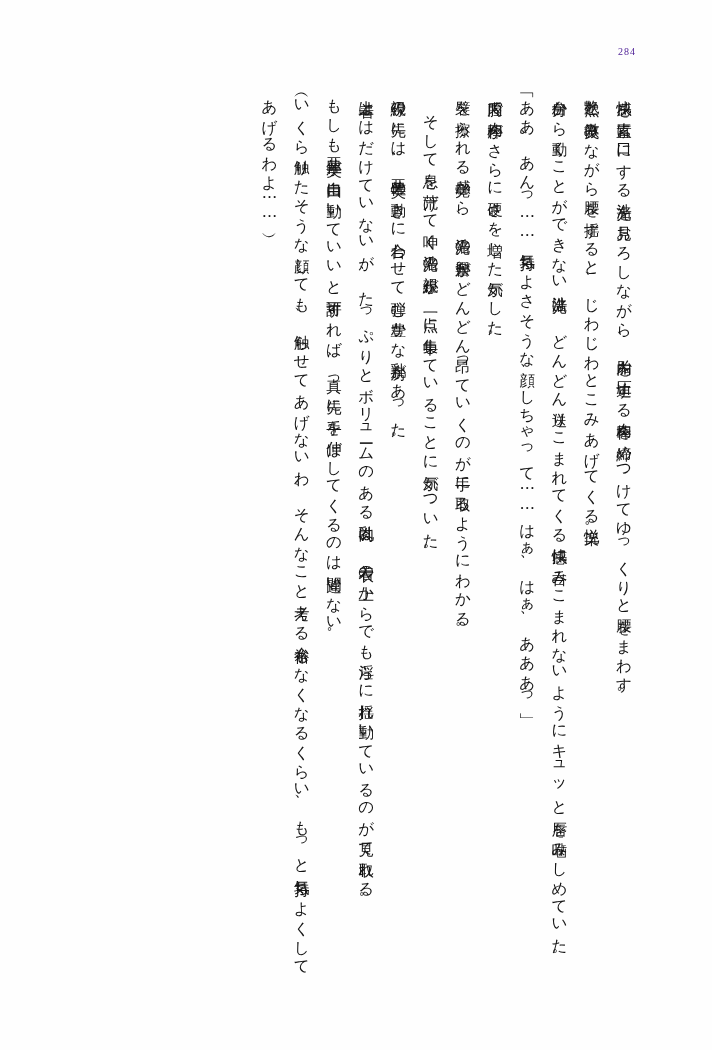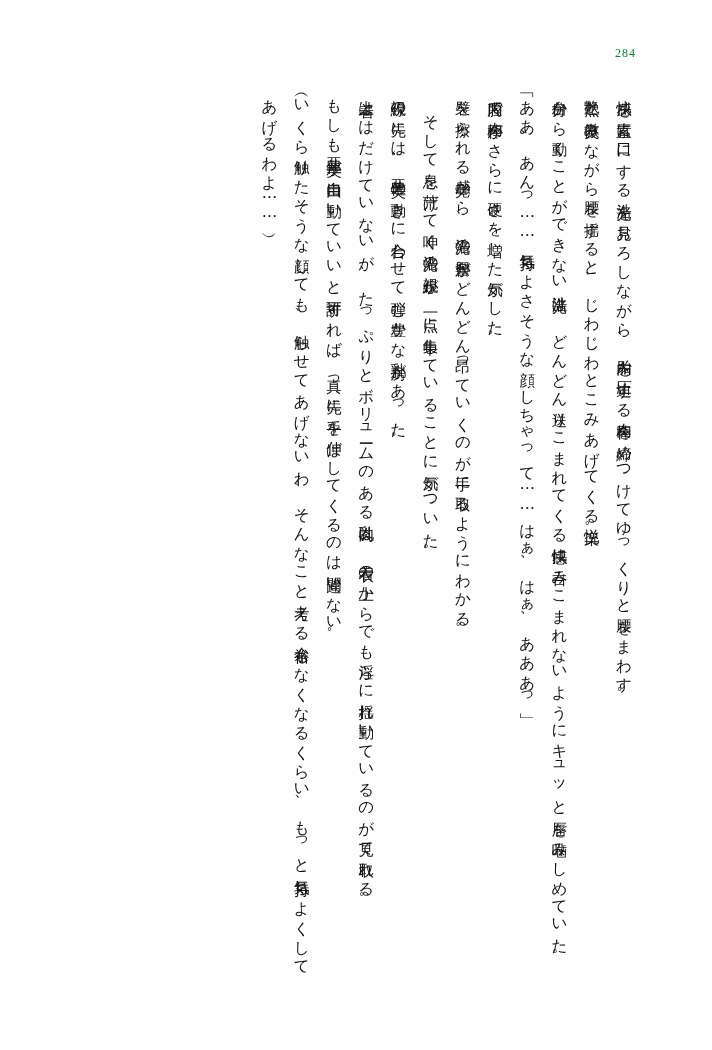--- a/index.html
+++ b/index.html
@@ -14,23 +14,23 @@
     background: #fefefe;
     overflow: hidden;
     font-family: "Liberation Serif", "DejaVu Serif", serif;
     color: #1a1a1a;
   }
   
   .page-number {
     position: absolute;
     top: 46px;
     right: 76px;
-    font-size: 12px;
+    font-size: 10px;
     letter-spacing: 1px;
-    color: #15803d;
+    color: #4c1d95;
     font-family: "Liberation Serif", serif;
   }
   
   .text-block {
     position: absolute;
     top: 88px;
     right: 72px;
     left: 96px;
     height: 880px;
     writing-mode: vertical-rl;

